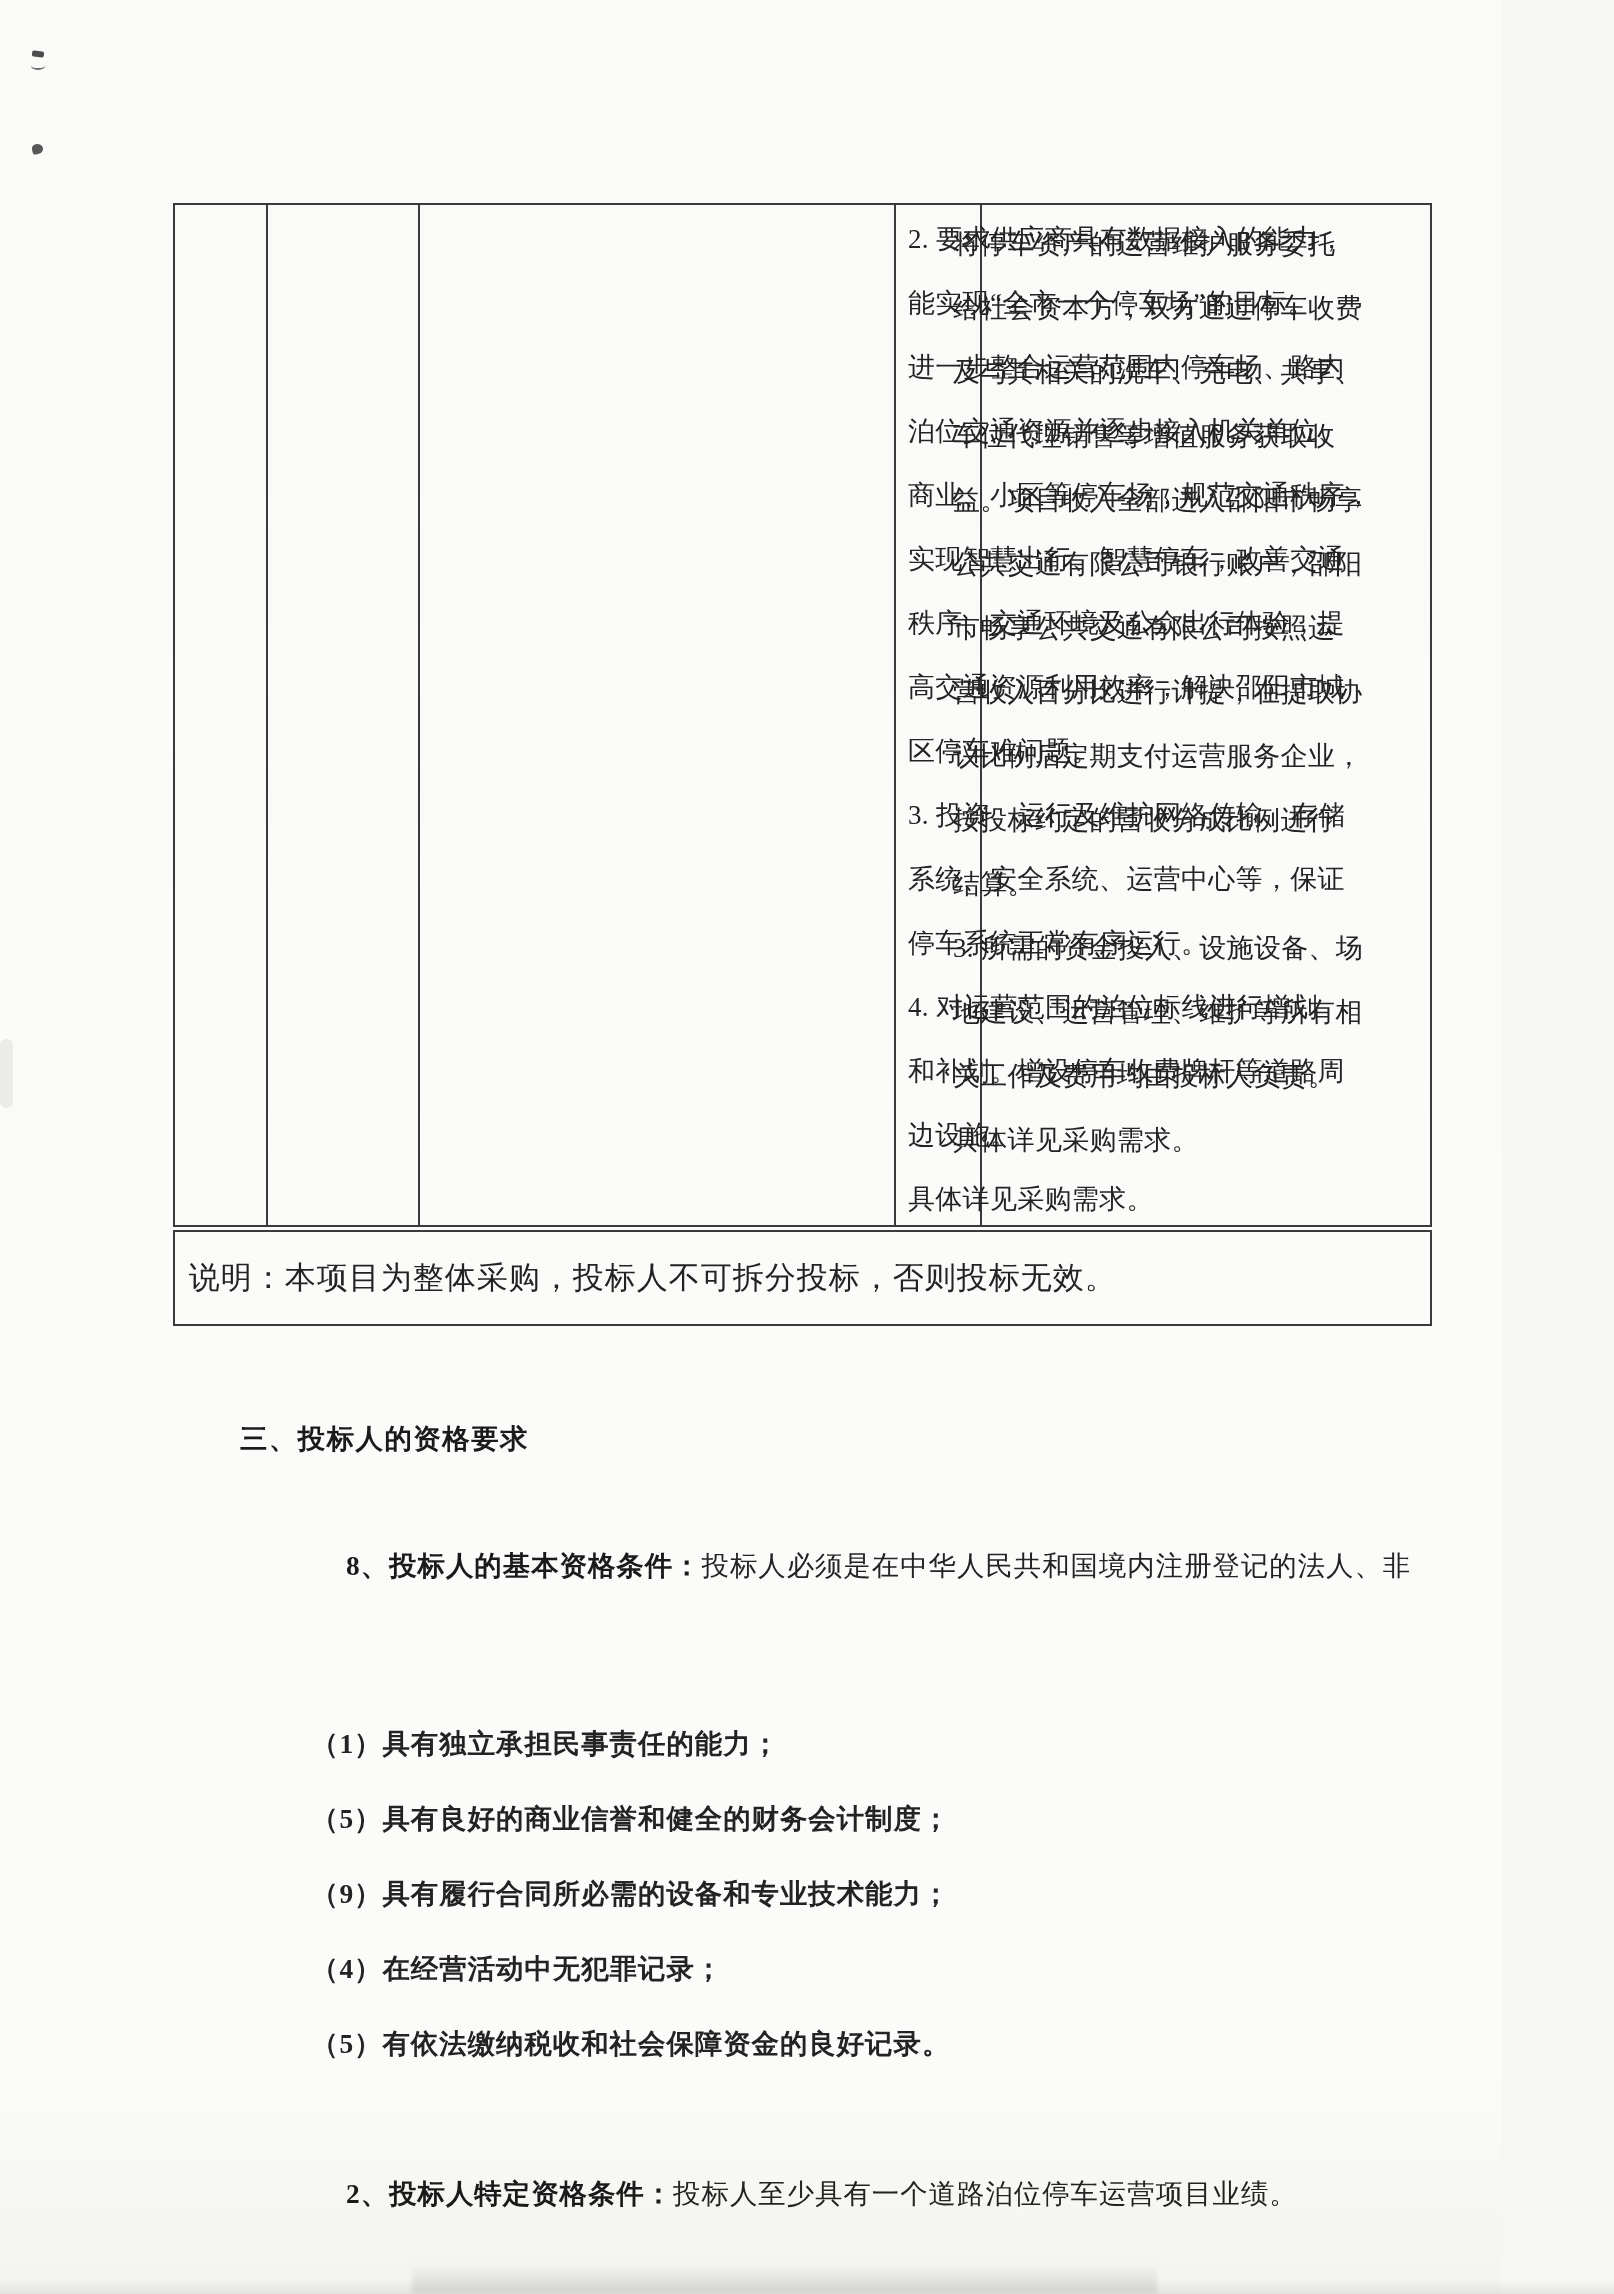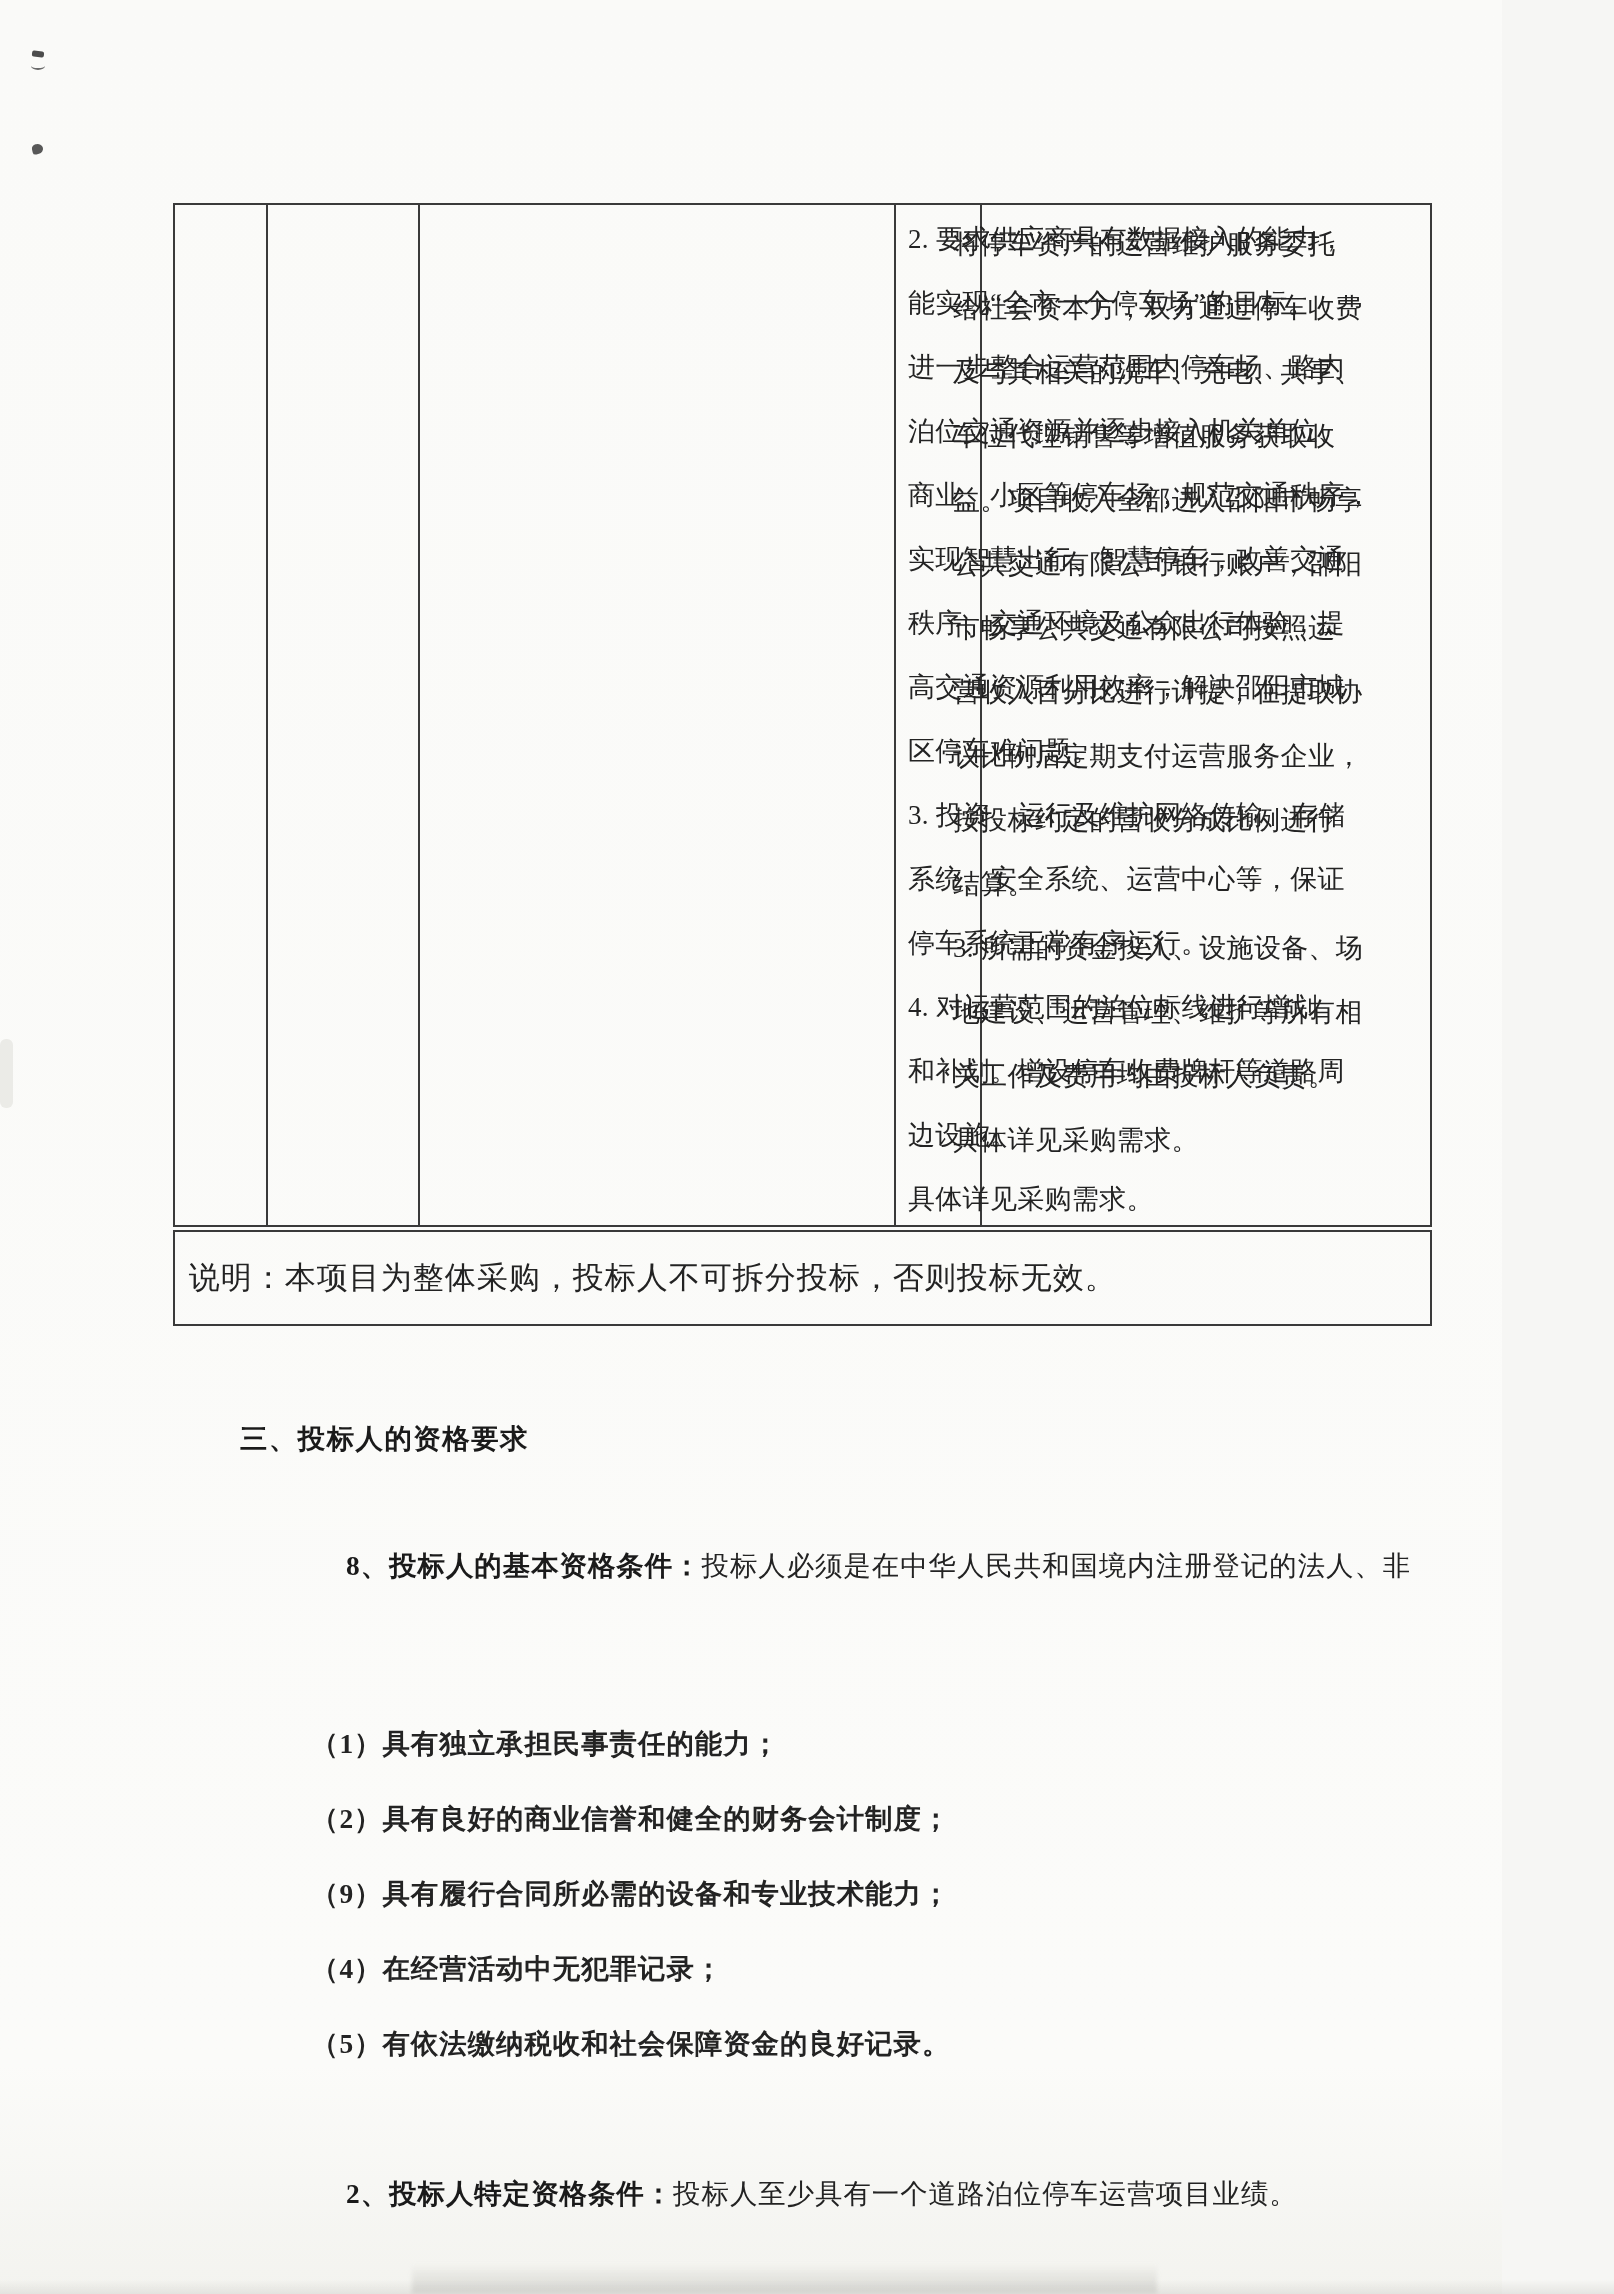--- a/index.html
+++ b/index.html
@@ -116,21 +116,21 @@
   <div class="tbl-note">说明：本项目为整体采购，投标人不可拆分投标，否则投标无效。</div>
 
   <div class="section">
     <div class="sec-heading">三、投标人的资格要求</div>
 
     <div class="bline indent1 first-para">
       <span class="bold">8、投标人的基本资格条件：</span><span>投标人必须是在中华人民共和国境内注册登记的法人、非</span>
     </div>
 
     <div class="bline indent2 gap-top">（1）具有独立承担民事责任的能力；</div>
-    <div class="bline indent2">（2）具有良好的商业信誉和健全的财务会计制度；</div>
+    <div class="bline indent2">（5）具有良好的商业信誉和健全的财务会计制度；</div>
     <div class="bline indent2">（9）具有履行合同所必需的设备和专业技术能力；</div>
     <div class="bline indent2">（4）在经营活动中无犯罪记录；</div>
     <div class="bline indent2">（5）有依法缴纳税收和社会保障资金的良好记录。</div>
 
     <div class="bline indent1">
       <span class="bold">2、投标人特定资格条件：</span><span>投标人至少具有一个道路泊位停车运营项目业绩。</span>
     </div>
 
   </div>
 

